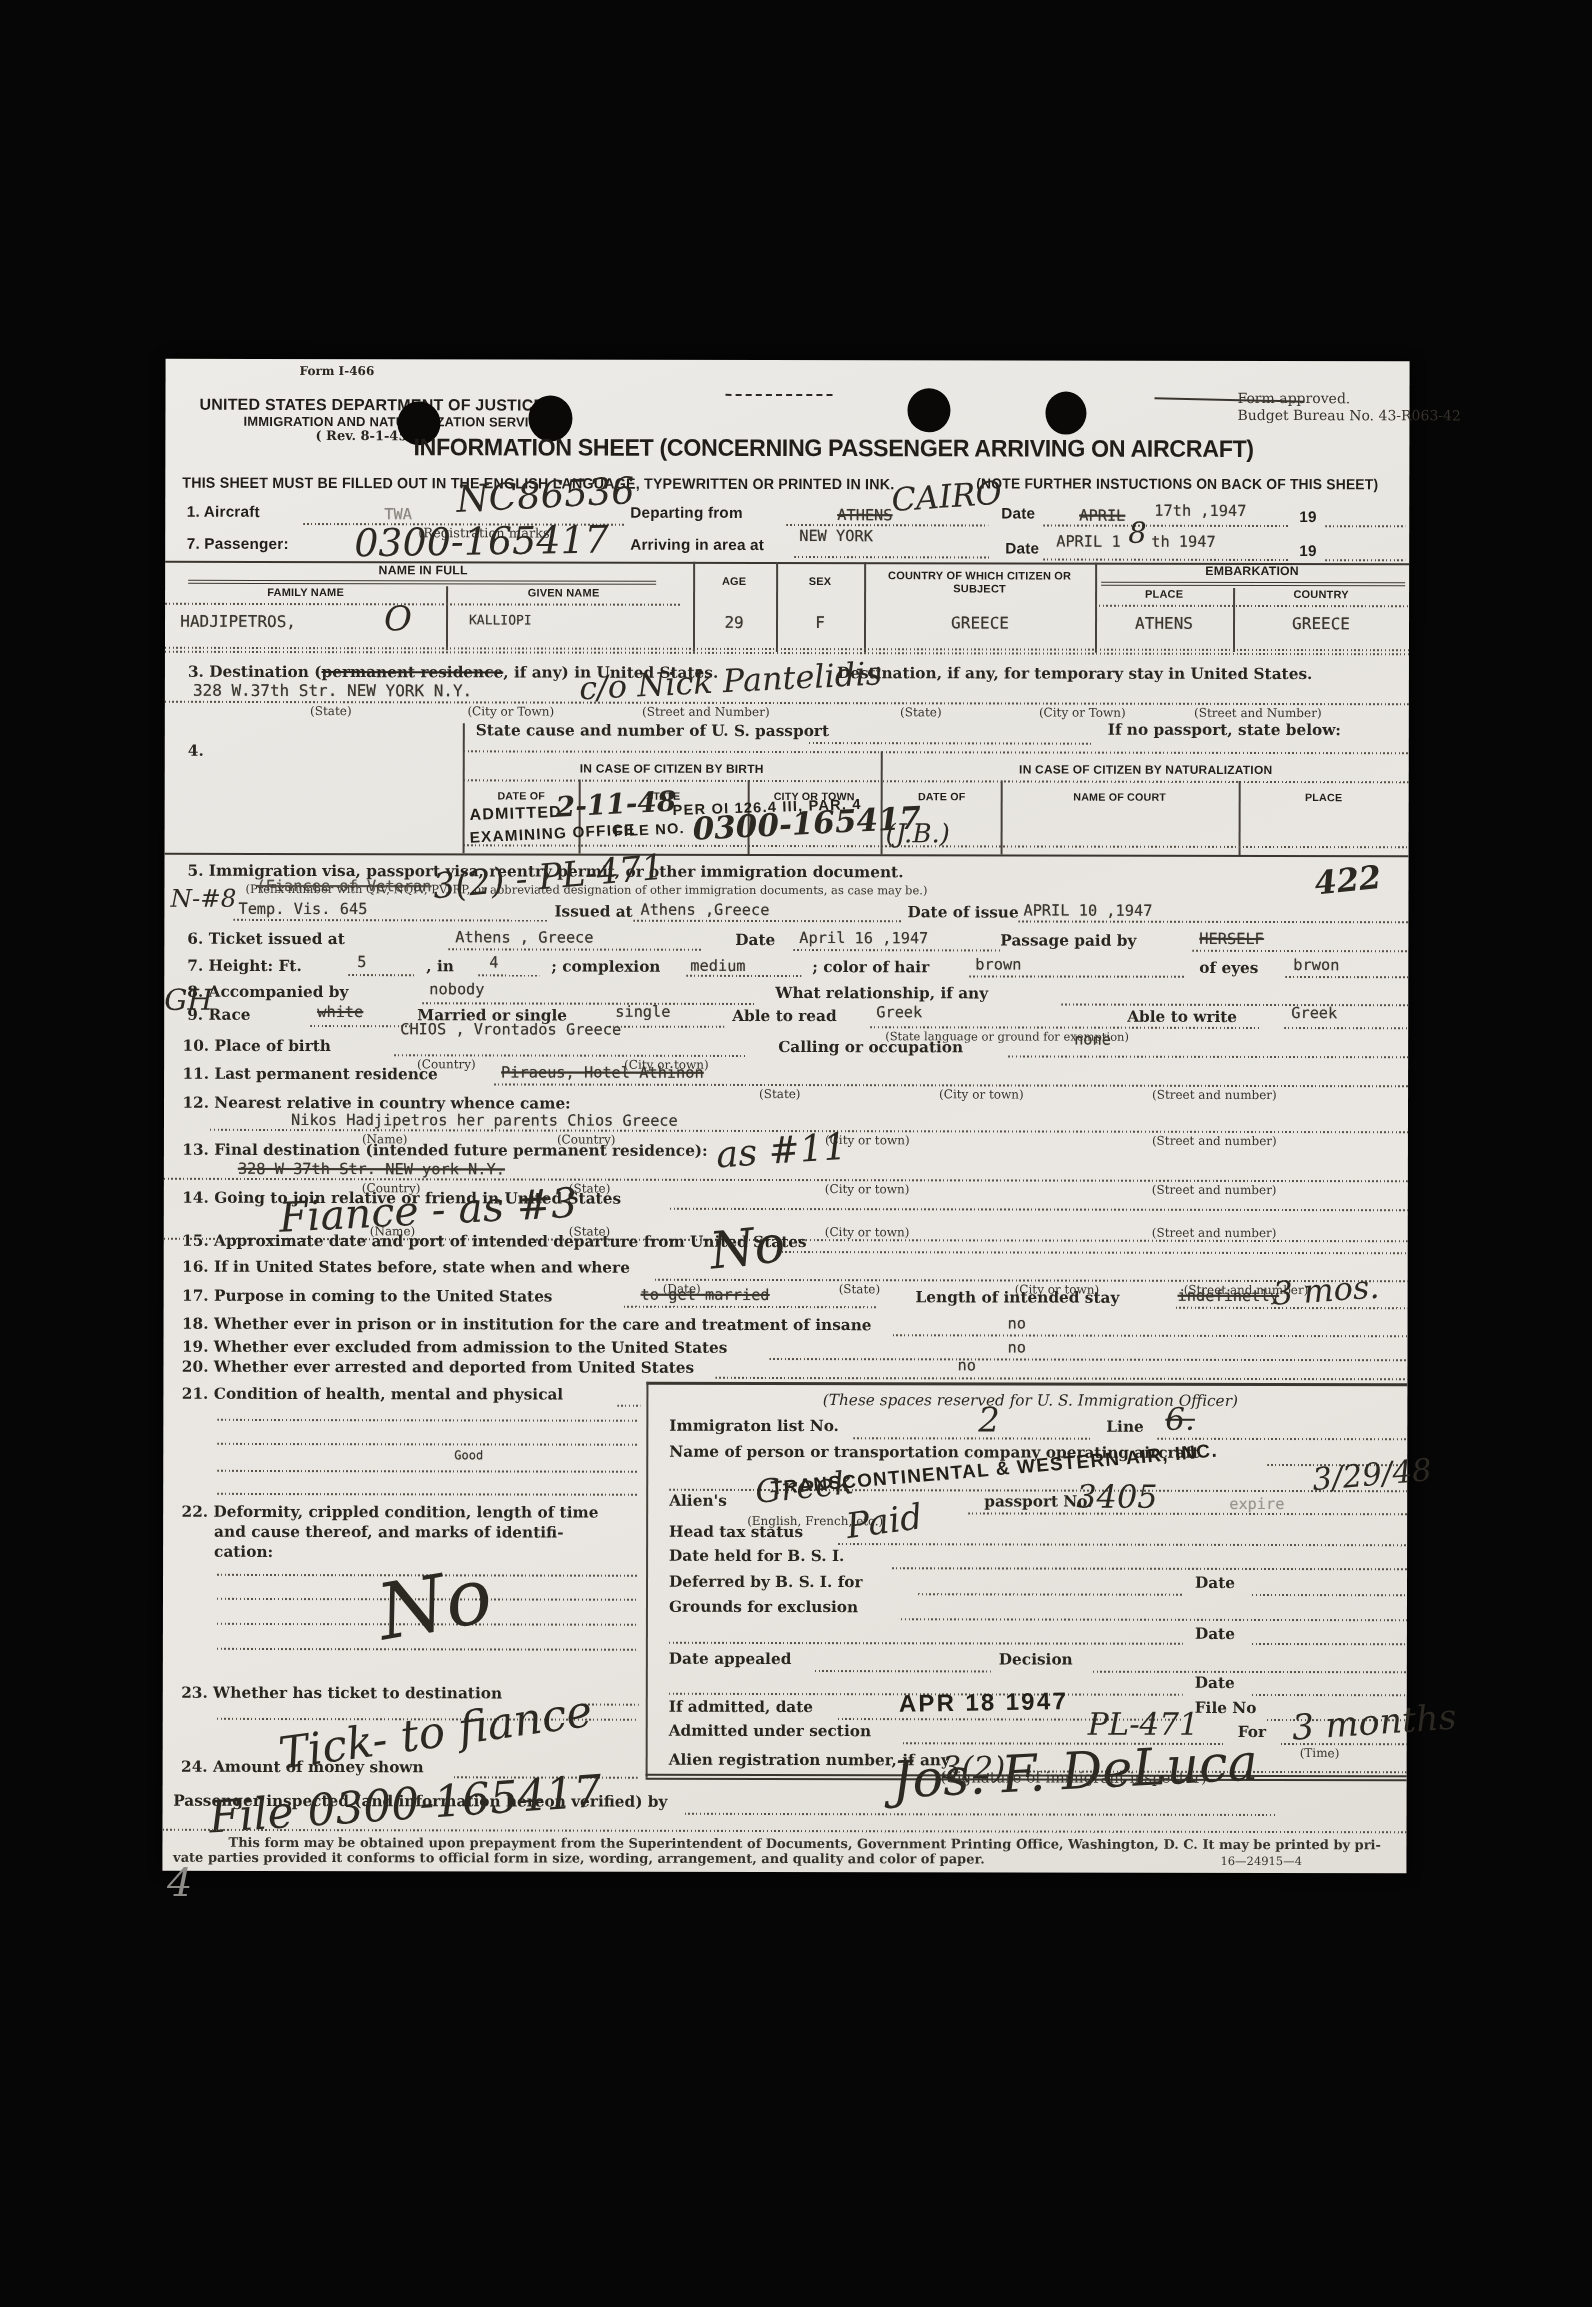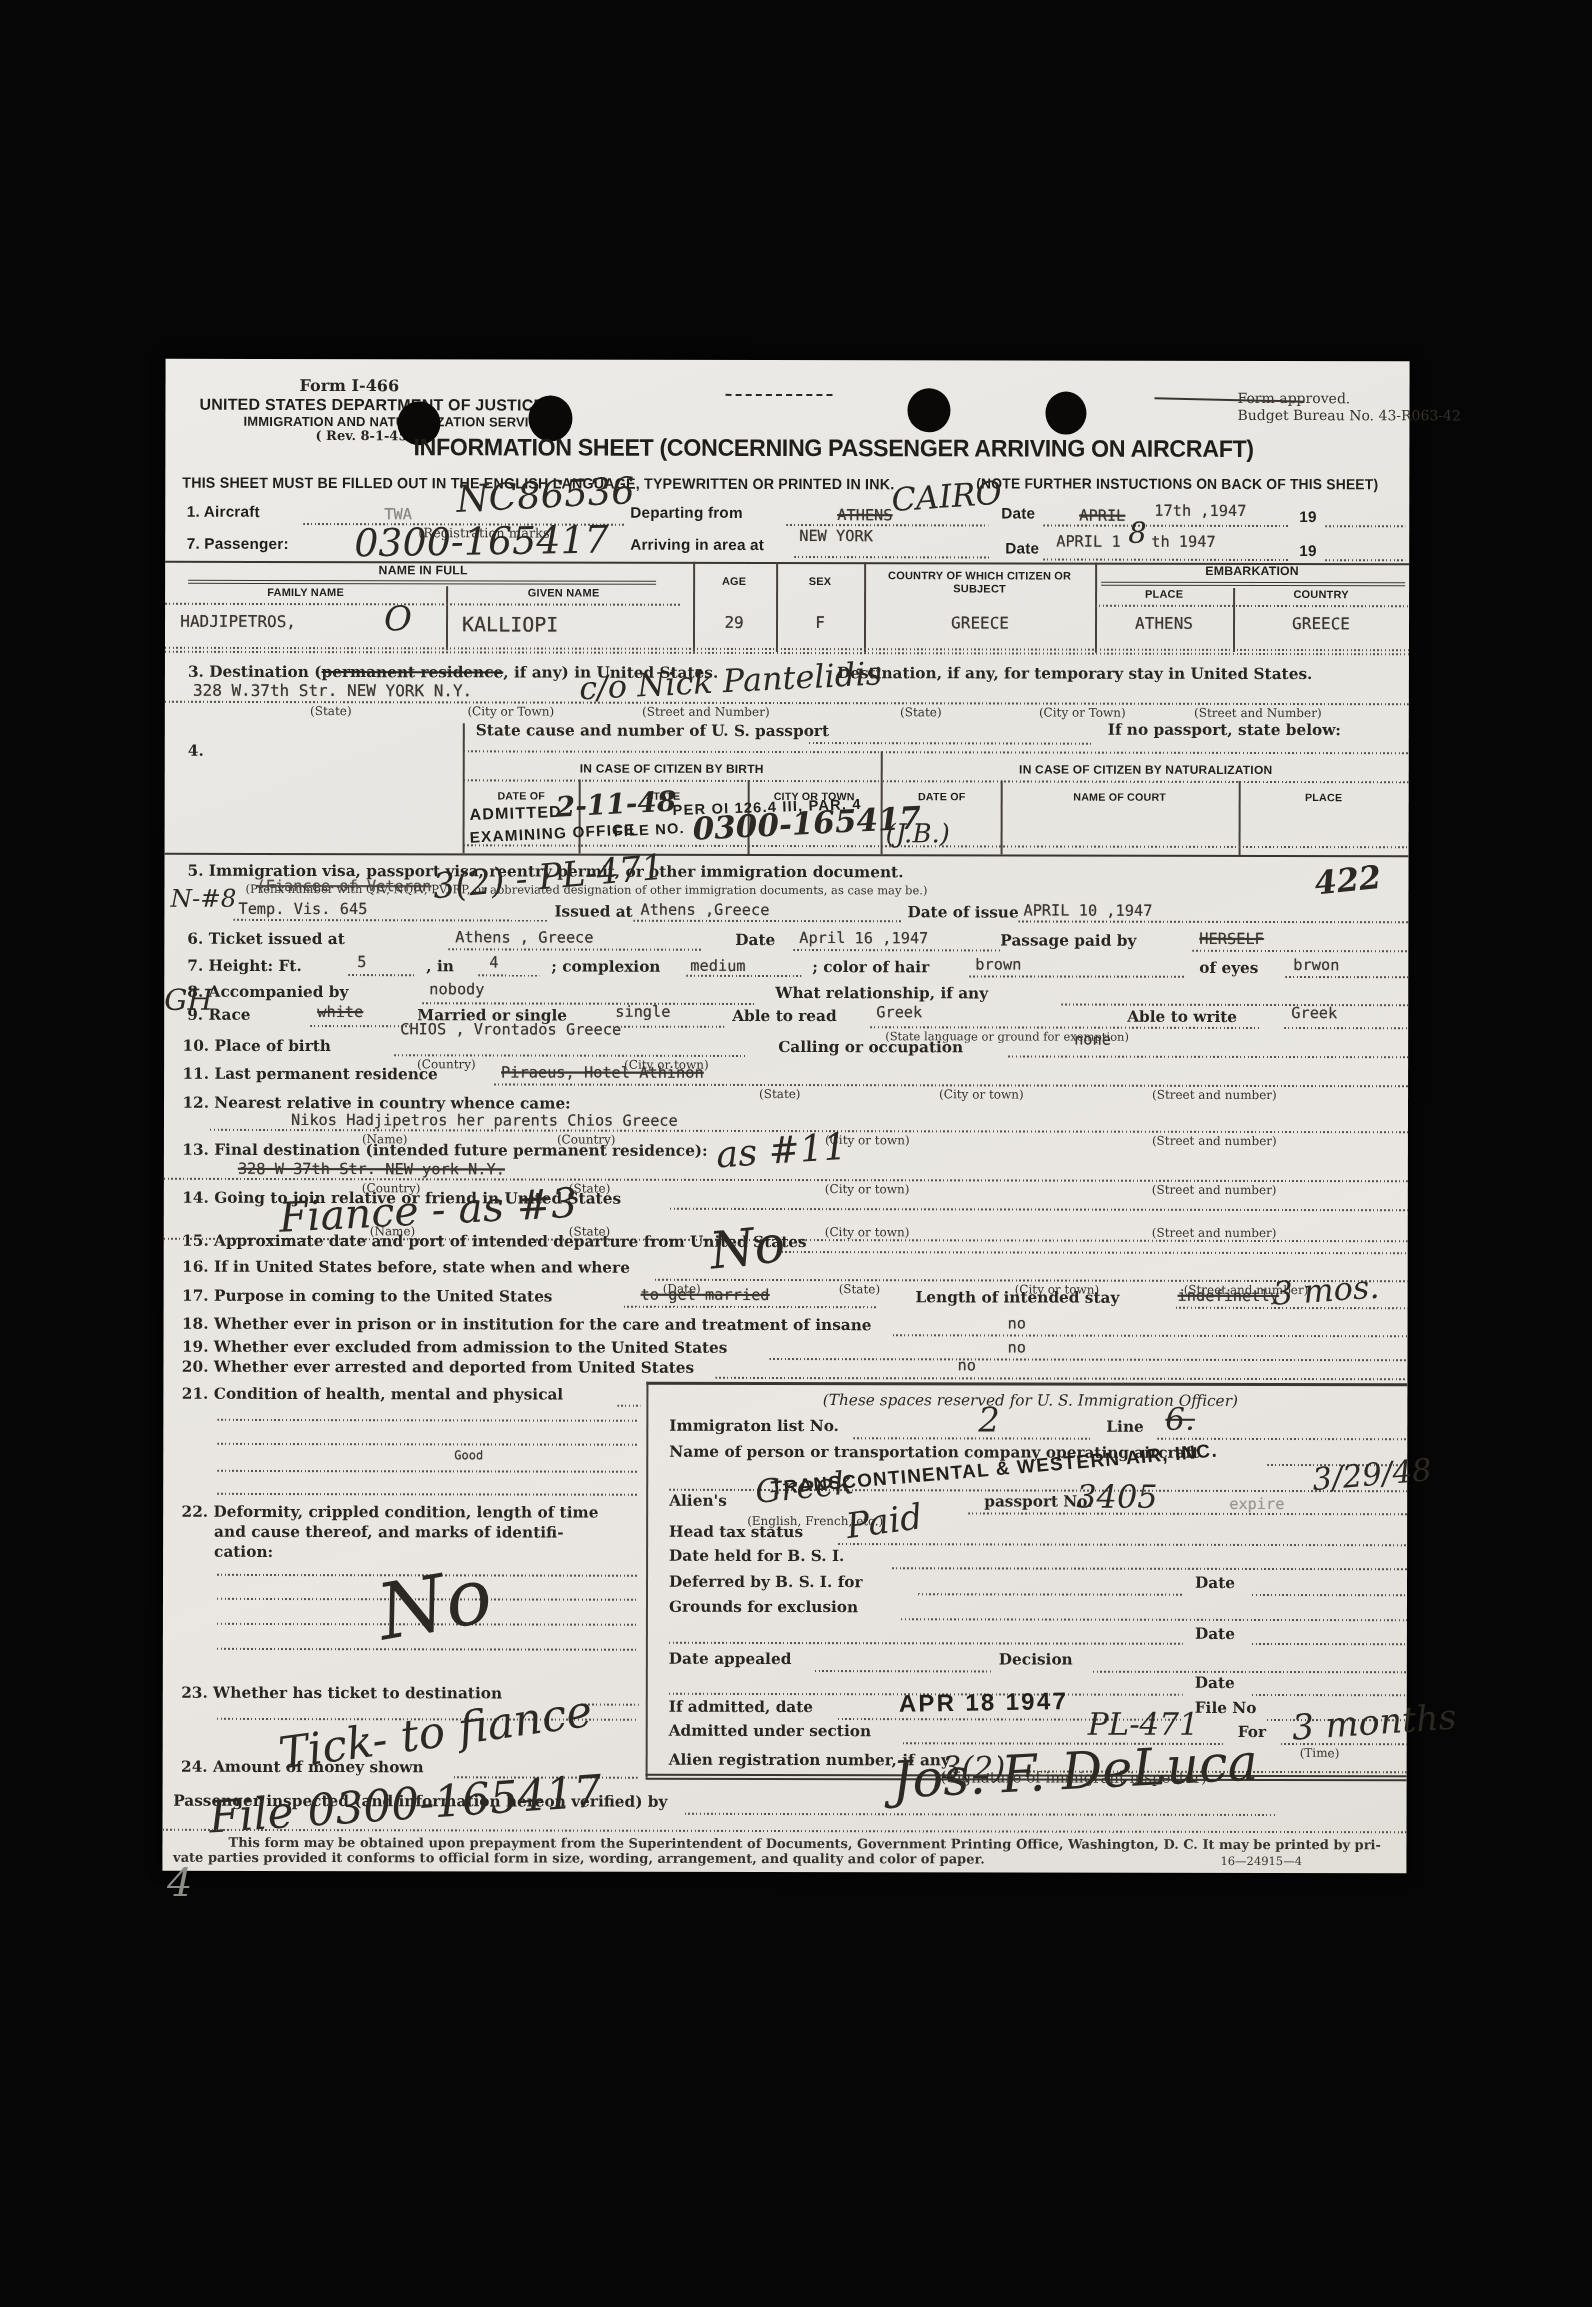--- a/index.html
+++ b/index.html
@@ -28,21 +28,21 @@
   .hl{background:#3a362f;}
   .vl{width:1.5px;background:#46413a;}
   .punch{border-radius:50%;background:#0a0908;}
 </style>
 </head>
 <body>
 
 <div class="stage">
 <div id="paper">
 
-  <span class="sr" style="left:134px;top:17px;font-size:16px">Form I-466</span>
+  <span class="sr" style="left:134px;top:5px;font-size:12px">Form I-466</span>
   <span class="g" style="left:34px;top:37px;font-size:16px">UNITED STATES DEPARTMENT OF JUSTICE</span>
   <span class="g" style="left:78px;top:55px;font-size:13px">IMMIGRATION AND NATURALIZATION SERVICE</span>
   <span class="sr" style="left:150px;top:69px;font-size:13px">( Rev. 8-1-45</span>
   <span class="sl" style="left:1072px;top:29px;font-size:14px">Form approved.</span>
   <span class="sl" style="left:1072px;top:46px;font-size:14px">Budget Bureau No. 43-R063-42</span>
   <i class="hl" style="left:989px;top:38px;width:150px;height:2.3px;transform:rotate(1.2deg)"></i>
   <i style="left:560px;top:34px;width:107px;height:0;border-top:2.3px dashed #2b2823"></i>
 
   <i class="punch" style="left:232px;top:42px;width:43px;height:44px"></i>
   <i class="punch" style="left:363px;top:36px;width:44px;height:46px"></i>
@@ -99,21 +99,21 @@
   <span class="g ctr" style="left:0;width:281px;top:227px;font-size:11px">FAMILY NAME</span>
   <span class="g ctr" style="left:281px;width:235px;top:227px;font-size:11px">GIVEN NAME</span>
   <span class="g ctr" style="left:528px;width:82px;top:215px;font-size:11px">AGE</span>
   <span class="g ctr" style="left:611px;width:88px;top:215px;font-size:11px">SEX</span>
   <span class="g ctr" style="left:714px;width:201px;top:209px;font-size:11px;white-space:normal;line-height:1.15">COUNTRY OF WHICH CITIZEN OR SUBJECT</span>
   <span class="g ctr" style="left:930px;width:314px;top:203px;font-size:12.3px">EMBARKATION</span>
   <span class="g ctr" style="left:930px;width:138px;top:227px;font-size:11px">PLACE</span>
   <span class="g ctr" style="left:1068px;width:176px;top:227px;font-size:11px">COUNTRY</span>
   <span class="tp" style="left:15.3px;top:253px;font-size:16px">HADJIPETROS,</span>
   <span class="hw" style="left:219px;top:242px;font-size:34px">O</span>
-  <span class="tp" style="left:297px;top:253px;font-size:20px">KALLIOPI</span>
+  <span class="tp" style="left:304px;top:253px;font-size:13px">KALLIOPI</span>
   <span class="tp ctr" style="left:528px;width:82px;top:253px;font-size:16px">29</span>
   <span class="tp ctr" style="left:611px;width:88px;top:253px;font-size:16px">F</span>
   <span class="tp ctr" style="left:699px;width:232px;top:253px;font-size:16px">GREECE</span>
   <span class="tp ctr" style="left:930px;width:138px;top:253px;font-size:16px">ATHENS</span>
   <span class="tp ctr" style="left:1068px;width:176px;top:253px;font-size:16px">GREECE</span>
   <i class="dl" style="left:0;top:288px;width:1244px"></i>
   <i class="dl" style="left:0;top:292px;width:1244px"></i>
 
   <span class="sr" style="left:23px;top:304px"><span style="position:static;display:inline">3. Destination (</span><span class="x" style="position:static;display:inline">permanent residence</span><span style="position:static;display:inline">, if any) in United States.</span></span>
   <span class="sr" style="left:672px;top:304px">Destination, if any, for temporary stay in United States.</span>

